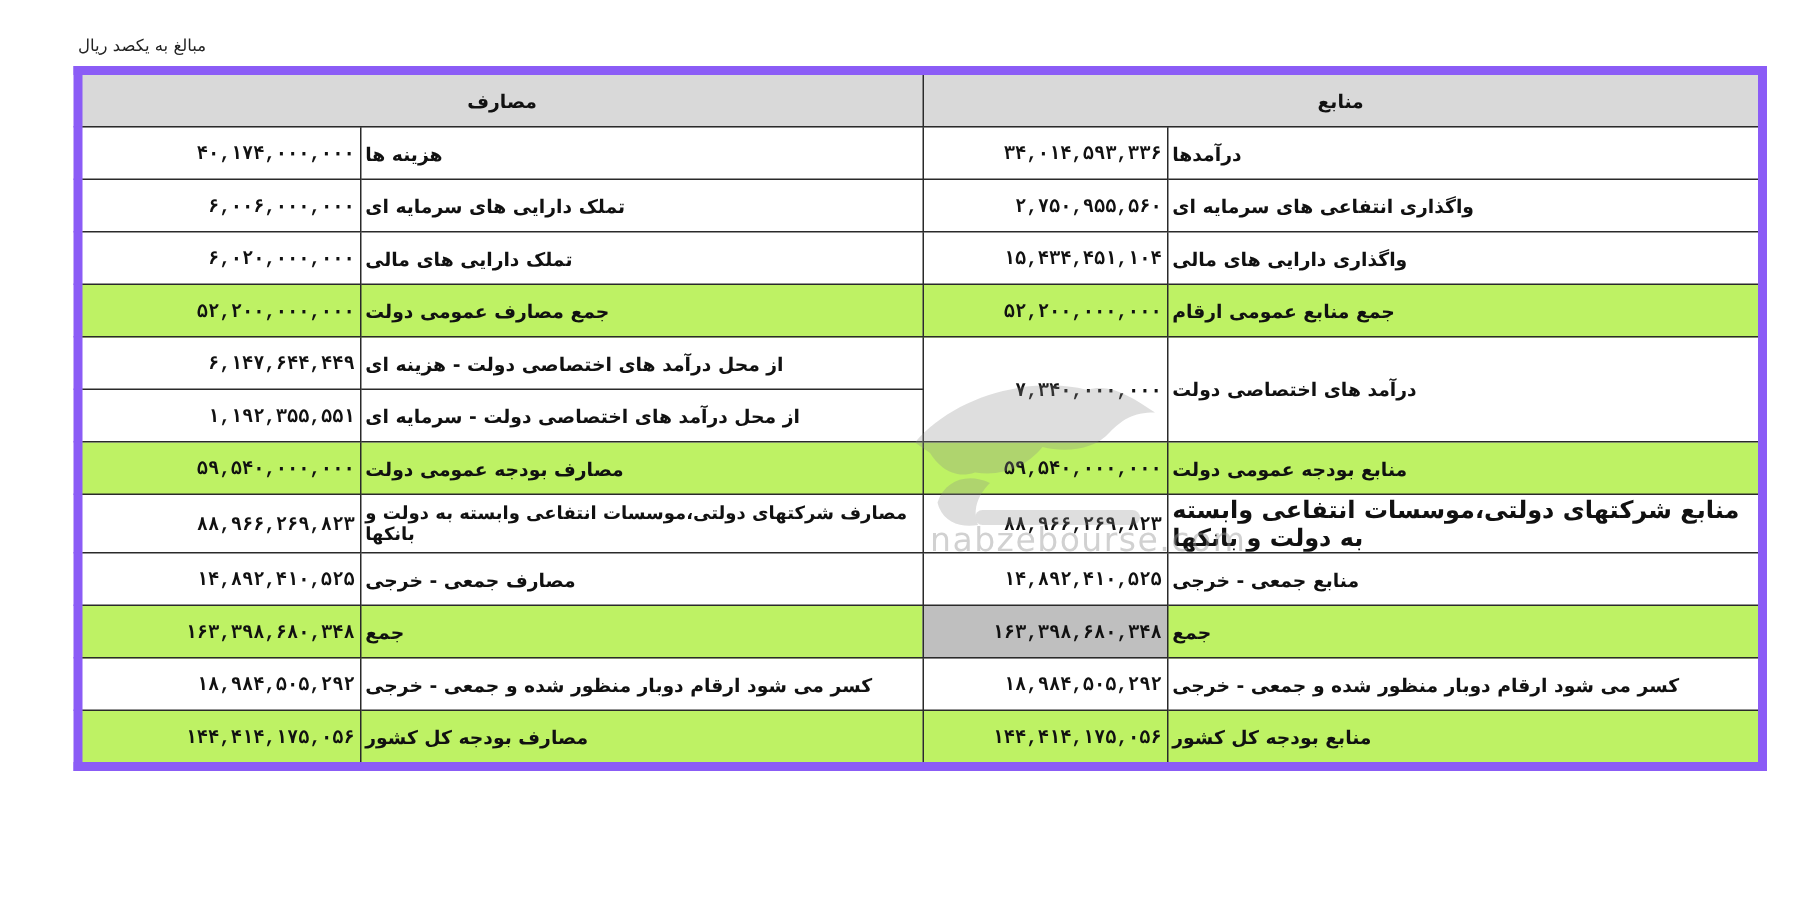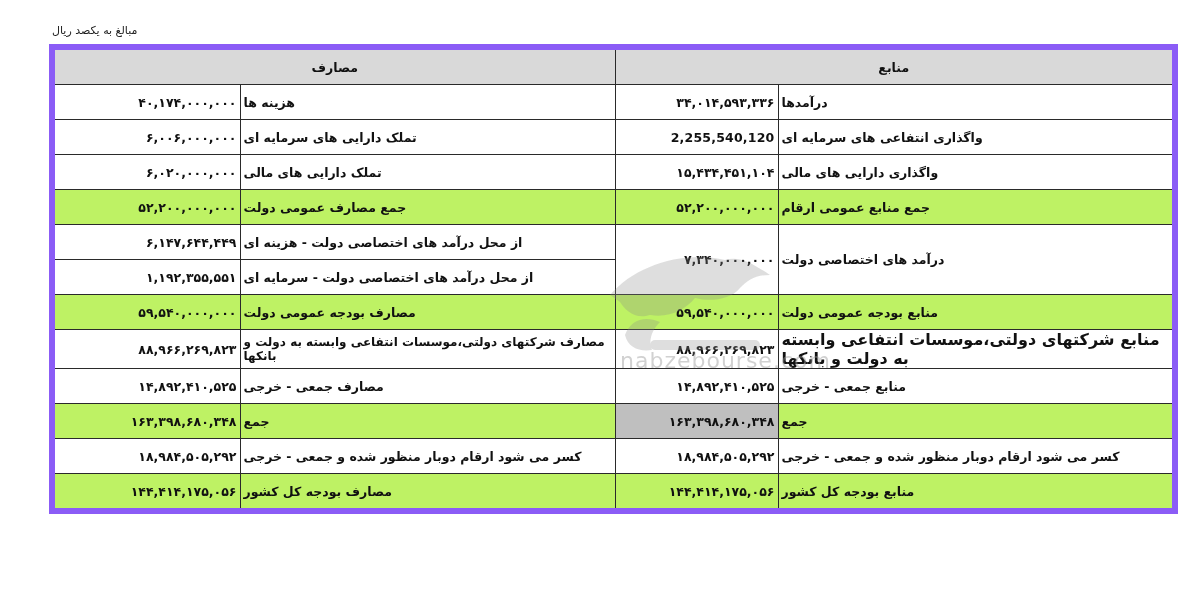--- a/index.html
+++ b/index.html
@@ -1,21 +1,21 @@
 <!DOCTYPE html>
 <html><head>
 <meta charset="utf-8">
 <style>
   html, body { margin: 0; padding: 0; background: #ffffff; }
   body { width: 1200px; height: 613px; position: relative; overflow: hidden; font-family: "DejaVu Sans", sans-serif; color: #111; }
   .unit-note { position: absolute; left: 52px; top: 24px; font-size: 11px; color: #222; direction: rtl; }
   table.budget { position: absolute; left: 49px; top: 44px; border-collapse: collapse; direction: ltr; table-layout: fixed; }
   table.budget td { border: 1px solid #2a2a2a; font-size: 12.5px; font-weight: bold; padding: 0 3px; height: 34px; vertical-align: middle; }
   table.budget { border: 6px solid #8b5cf6; }
-  td.num { text-align: right; direction: ltr; letter-spacing: 0.2px; }
+  td.num { text-align: right; direction: ltr; letter-spacing: 0.2px; font-family: Liberation Mono, monospace; }
   td.lbl { text-align: left; direction: rtl; }
   td.hdr { background: #d9d9d9; text-align: center; direction: rtl; font-size: 13px; height: 34px; }
   tr.shade td { background: #bef264; }
   td.dark { background: #bfbfbf !important; }
   td.top { vertical-align: top; padding-top: 6px; margin-left: 12px; }
   .wm { position: absolute; left: 590px; top: 240px; width: 190px; height: 130px; pointer-events: none; opacity: 0.28; }
   .wm-text { position: absolute; left: 620px; top: 348px; font-family: "DejaVu Sans", sans-serif; font-size: 22px; color: #9a9a9a; opacity: 0.45; letter-spacing: 1px; pointer-events: none; }
 </style>
 </head>
 <body>
@@ -36,21 +36,21 @@
   </tr>
   <tr>
     <td class="num">۴۰,۱۷۴,۰۰۰,۰۰۰</td>
     <td class="lbl">هزینه ها</td>
     <td class="num">۳۴,۰۱۴,۵۹۳,۳۳۶</td>
     <td class="lbl">درآمدها</td>
   </tr>
   <tr>
     <td class="num">۶,۰۰۶,۰۰۰,۰۰۰</td>
     <td class="lbl">تملک دارایی های سرمایه ای</td>
-    <td class="num">2,255,540,120</td>
+    <td class="num">۲,۷۵۰,۹۵۵,۵۶۰</td>
     <td class="lbl">واگذاری انتفاعی های سرمایه ای</td>
   </tr>
   <tr>
     <td class="num">۶,۰۲۰,۰۰۰,۰۰۰</td>
     <td class="lbl">تملک دارایی های مالی</td>
     <td class="num">۱۵,۴۳۴,۴۵۱,۱۰۴</td>
     <td class="lbl">واگذاری دارایی های مالی</td>
   </tr>
   <tr class="shade">
     <td class="num">۵۲,۲۰۰,۰۰۰,۰۰۰</td>

